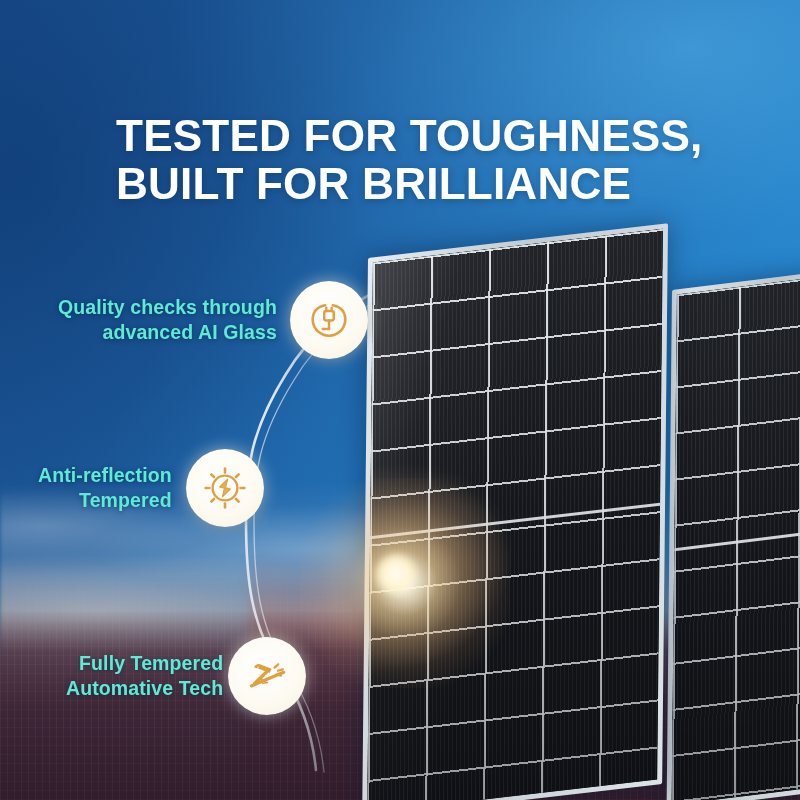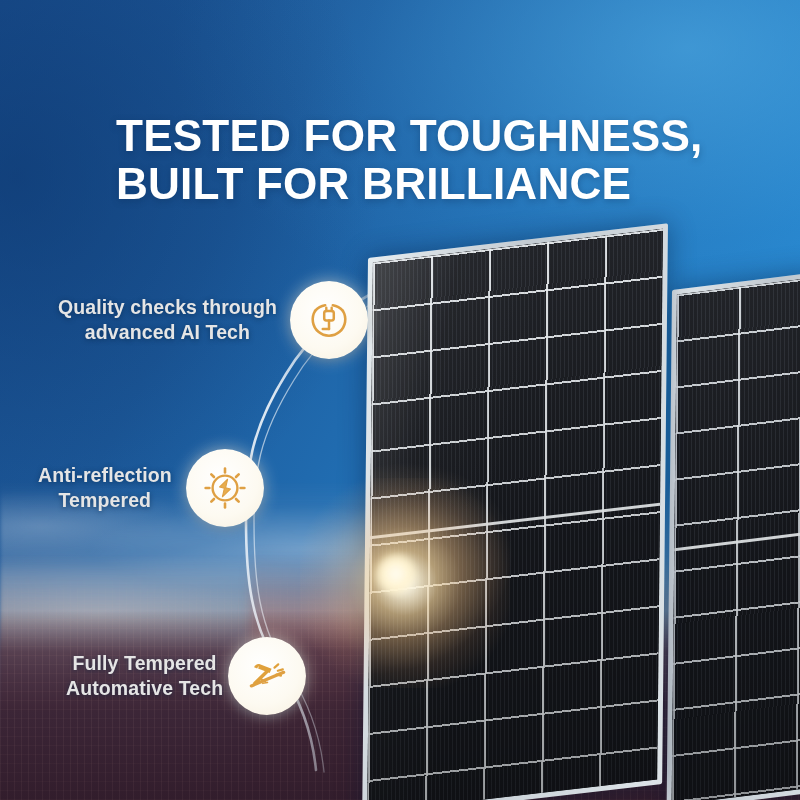--- a/index.html
+++ b/index.html
@@ -179,25 +179,25 @@
   
   .arc-svg { position: absolute; inset: 0; pointer-events: none; }
 
   
   .feature {
     position: absolute;
     display: flex;
     align-items: center;
   }
   .feature-label {
-    color: #e5e5e5;
+    color: #5eead4;
     font-size: 19.5px;
     font-weight: 600;
     line-height: 1.26;
-    text-align: center;
+    text-align: right;
     letter-spacing: 0.1px;
     text-shadow: 0 1px 5px rgba(6,32,62,0.55);
     white-space: nowrap;
   }
   .badge {
     position: relative;
     width: 78px; height: 78px;
     border-radius: 50%;
     background: radial-gradient(circle at 44% 38%, #ffffff 0%, #fdfaf1 58%, #f6eedd 100%);
     box-shadow: 0 0 16px rgba(255,252,235,0.55), 0 3px 10px rgba(0,25,60,0.30);
@@ -270,21 +270,21 @@
   <div class="sunflare-core"></div>
 
   <h1 class="headline">
     <span class="headline-line">TESTED FOR TOUGHNESS,</span>
     <span class="headline-line">BUILT FOR BRILLIANCE</span>
   </h1>
 
   <div class="feature feature-1">
     <div class="feature-label">
       <span>Quality checks through</span><br>
-      <span>advanced AI Tech</span>
+      <span>advanced AI Glass</span>
     </div>
     <div class="badge">
       <svg width="46" height="46" viewBox="0 0 48 48">
         <path d="M38.5 14.5 A17 17 0 1 1 9.5 14.5" fill="none" stroke="#dfa043" stroke-width="2.7" stroke-linecap="round"></path>
         <path d="M9.5 14.5 A17 17 0 0 1 20 8.6" fill="none" stroke="#dfa043" stroke-width="2.7" stroke-linecap="round"></path>
         <path d="M38.5 14.5 A17 17 0 0 0 28 8.6" fill="none" stroke="#dfa043" stroke-width="2.7" stroke-linecap="round"></path>
         <rect x="19" y="14.5" width="10" height="10" rx="2.2" fill="none" stroke="#dfa043" stroke-width="2.6"></rect>
         <line x1="21.2" y1="11.2" x2="21.2" y2="14.6" stroke="#dfa043" stroke-width="2.5" stroke-linecap="round"></line>
         <line x1="26.8" y1="11.2" x2="26.8" y2="14.6" stroke="#dfa043" stroke-width="2.5" stroke-linecap="round"></line>
         <path d="M24 24.5 L24 33.5" fill="none" stroke="#dfa043" stroke-width="2.6" stroke-linecap="round"></path>

